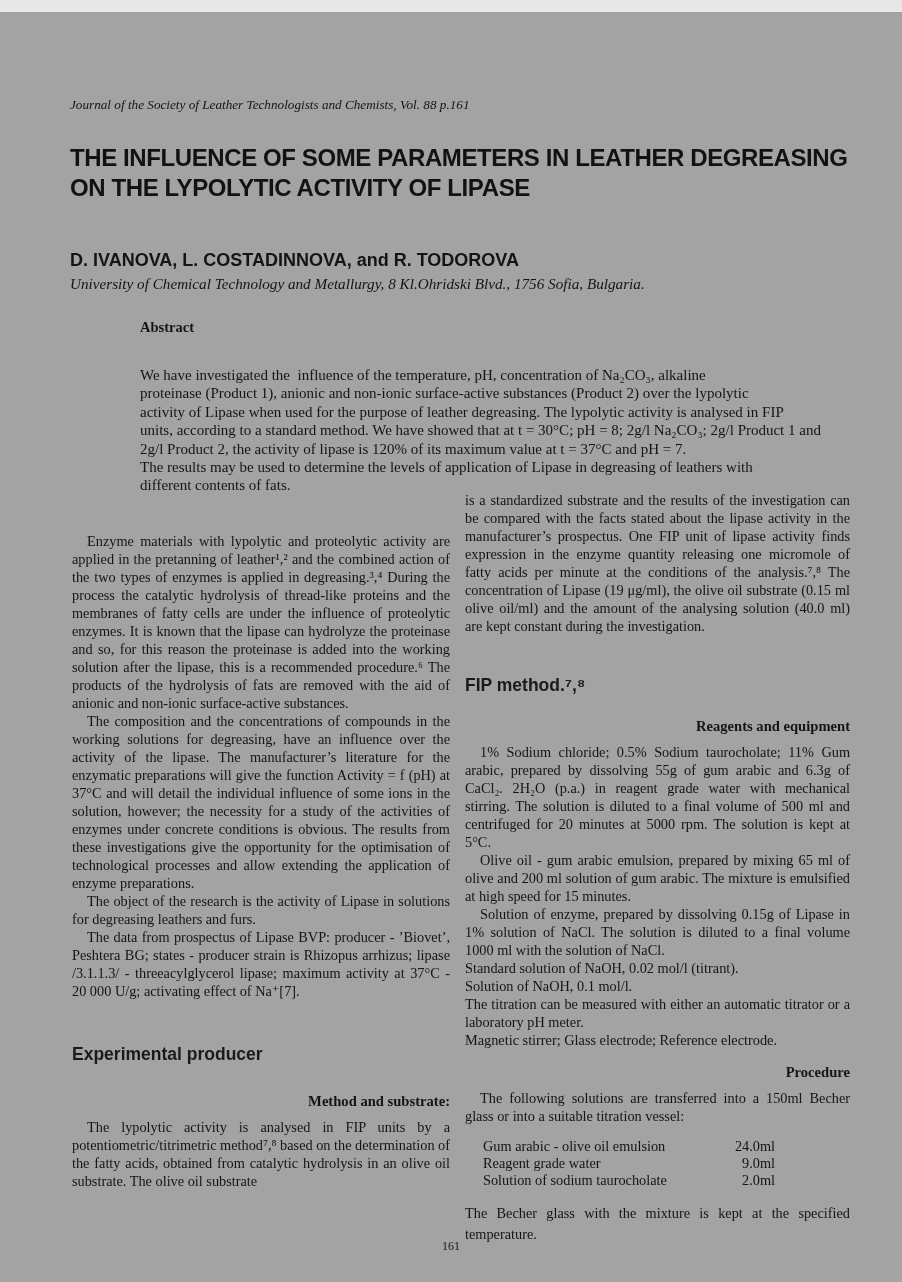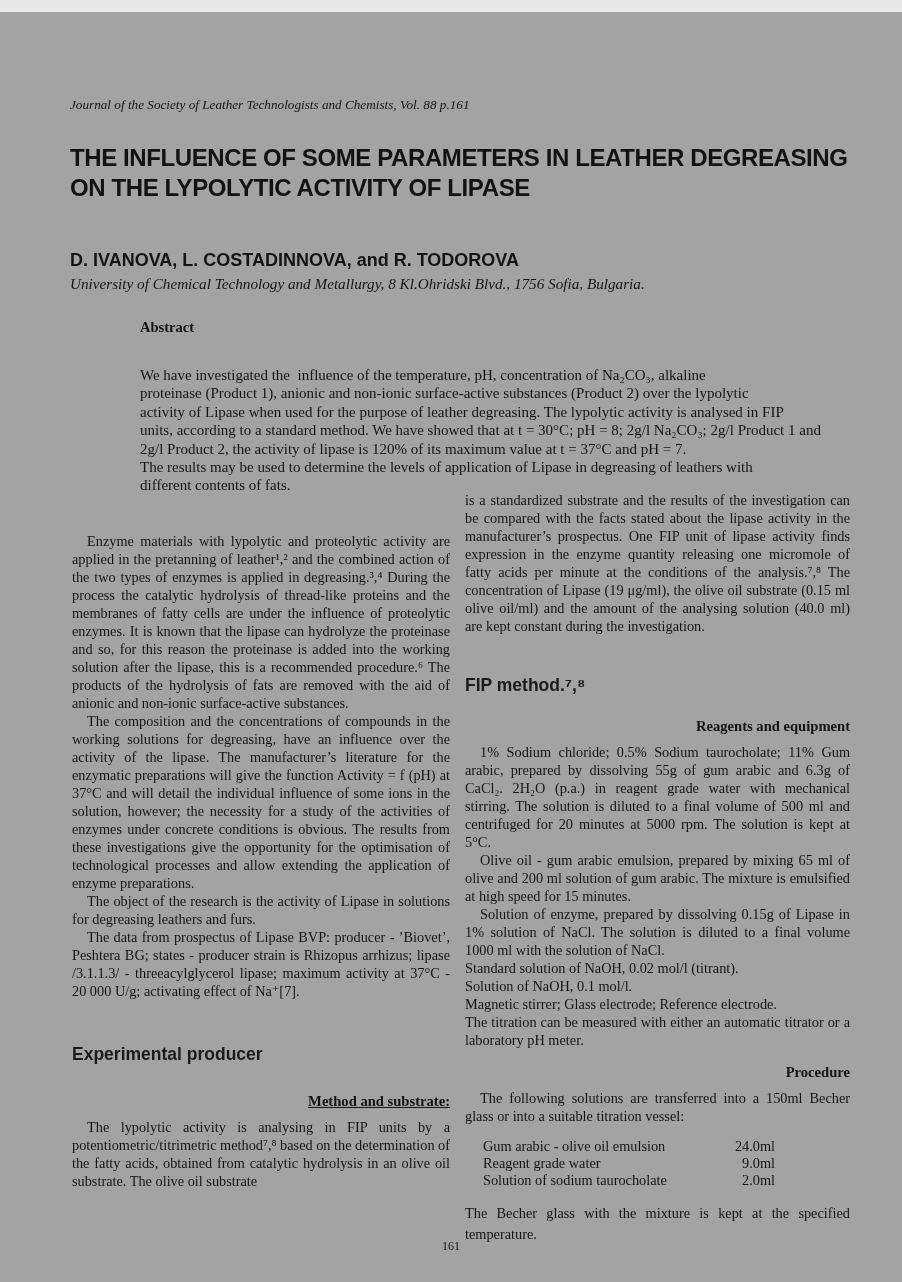--- a/index.html
+++ b/index.html
@@ -53,21 +53,21 @@
     margin:0;
     text-align:right;
   }
   .body-p {
     font-size:14.3px; line-height:18px;
     text-align:justify; margin:0;
   }
   .indent { text-indent:15px; }
   .col-left .first-after-heading { margin-top:44px; }
   .mt-heading  { margin-top:44px; }   
-  .mt-subhead  { margin-top:29px;text-decoration:underline; }   
+  .mt-subhead  { margin-top:29px; }   
   .mt-para     { margin-top:8px;  }   
   .mt-fip      { margin-top:40px; }
   .mt-reagents { margin-top:23px; }
   .mt-proc     { margin-top:15px; }
   .solutions-table { margin:13px 0 0 18px; width:292px; }
   .solution-row {
     display:flex; justify-content:space-between;
     font-size:14.3px; line-height:16.8px;gap:8px;
   }
   .solution-amount { text-align:right; }
@@ -103,34 +103,34 @@
 The results may be used to determine the levels of application of Lipase in degreasing of leathers with
 different contents of fats.</div>
 
   <div class="col col-left">
     <p class="body-p indent first-after-heading">Enzyme materials with lypolytic and proteolytic activity are applied in the pretanning of leather¹,² and the combined action of the two types of enzymes is applied in degreasing.³,⁴ During the process the catalytic hydrolysis of thread-like proteins and the membranes of fatty cells are under the influence of proteolytic enzymes. It is known that the lipase can hydrolyze the proteinase and so, for this reason the proteinase is added into the working solution after the lipase, this is a recommended procedure.⁶ The products of the hydrolysis of fats are removed with the aid of anionic and non-ionic surface-active substances.</p>
     <p class="body-p indent">The composition and the concentrations of compounds in the working solutions for degreasing, have an influence over the activity of the lipase. The manufacturer’s literature for the enzymatic preparations will give the function Activity = f (pH) at 37°C and will detail the individual influence of some ions in the solution, however; the necessity for a study of the activities of enzymes under concrete conditions is obvious. The results from these investigations give the opportunity for the optimisation of technological processes and allow extending the application of enzyme preparations.</p>
     <p class="body-p indent">The object of the research is the activity of Lipase in solutions for degreasing leathers and furs.</p>
     <p class="body-p indent">The data from prospectus of Lipase BVP: producer - ’Biovet’, Peshtera BG; states - producer strain is Rhizopus arrhizus; lipase /3.1.1.3/ - threeacylglycerol lipase; maximum activity at 37°C - 20 000 U/g; activating effect of Na⁺[7].</p>
     <h2 class="section-heading mt-heading">Experimental producer</h2>
     <h3 class="subhead mt-subhead">Method and substrate:</h3>
-    <p class="body-p indent mt-para">The lypolytic activity is analysing in FIP units by a potentiometric/titrimetric method⁷,⁸ based on the determination of the fatty acids, obtained from catalytic hydrolysis in an olive oil substrate. The olive oil substrate</p>
+    <p class="body-p indent mt-para">The lypolytic activity is analysed in FIP units by a potentiometric/titrimetric method⁷,⁸ based on the determination of the fatty acids, obtained from catalytic hydrolysis in an olive oil substrate. The olive oil substrate</p>
   </div>
 
   <div class="col col-right">
     <p class="body-p">is a standardized substrate and the results of the investigation can be compared with the facts stated about the lipase activity in the manufacturer’s prospectus. One FIP unit of lipase activity finds expression in the enzyme quantity releasing one micromole of fatty acids per minute at the conditions of the analysis.⁷,⁸ The concentration of Lipase (19 μg/ml), the olive oil substrate (0.15 ml olive oil/ml) and the amount of the analysing solution (40.0 ml) are kept constant during the investigation.</p>
     <h2 class="section-heading mt-fip">FIP method.⁷,⁸</h2>
     <h3 class="subhead mt-reagents">Reagents and equipment</h3>
     <p class="body-p indent mt-para">1% Sodium chloride; 0.5% Sodium taurocholate; 11% Gum arabic, prepared by dissolving 55g of gum arabic and 6.3g of CaCl₂. 2H₂O (p.a.) in reagent grade water with mechanical stirring. The solution is diluted to a final volume of 500 ml and centrifuged for 20 minutes at 5000 rpm. The solution is kept at 5°C.</p>
     <p class="body-p indent">Olive oil - gum arabic emulsion, prepared by mixing 65 ml of olive and 200 ml solution of gum arabic. The mixture is emulsified at high speed for 15 minutes.</p>
     <p class="body-p indent">Solution of enzyme, prepared by dissolving 0.15g of Lipase in 1% solution of NaCl. The solution is diluted to a final volume 1000 ml with the solution of NaCl.</p>
     <p class="body-p">Standard solution of NaOH, 0.02 mol/l (titrant).</p>
     <p class="body-p">Solution of NaOH, 0.1 mol/l.</p>
+    <p class="body-p">The titration can be measured with either an automatic titrator or a laboratory pH meter.</p>
     <p class="body-p">Magnetic stirrer; Glass electrode; Reference electrode.</p>
-    <p class="body-p">The titration can be measured with either an automatic titrator or a laboratory pH meter.</p>
     <h3 class="subhead mt-proc">Procedure</h3>
     <p class="body-p indent mt-para">The following solutions are transferred into a 150ml Becher glass or into a suitable titration vessel:</p>
     <div class="solutions-table">
 
         <div class="solution-row">
           <span class="solution-label">Gum arabic - olive oil emulsion</span>
           <span class="solution-amount">24.0ml</span>
         </div>
 
         <div class="solution-row">

